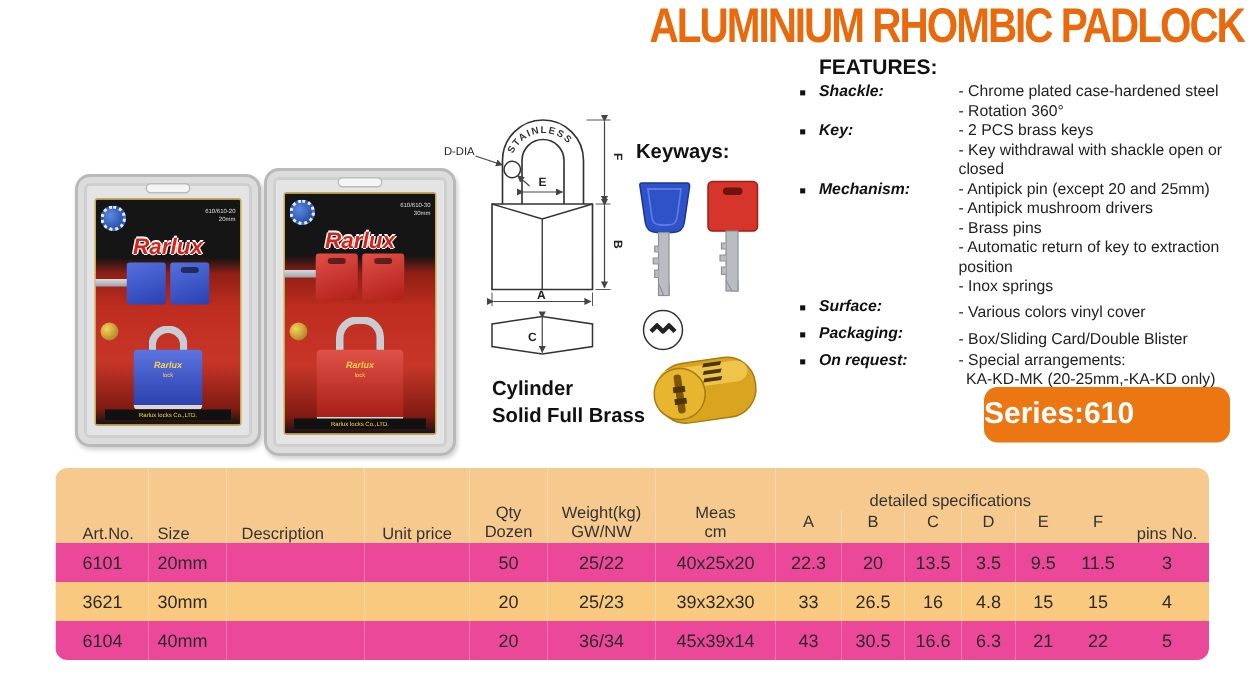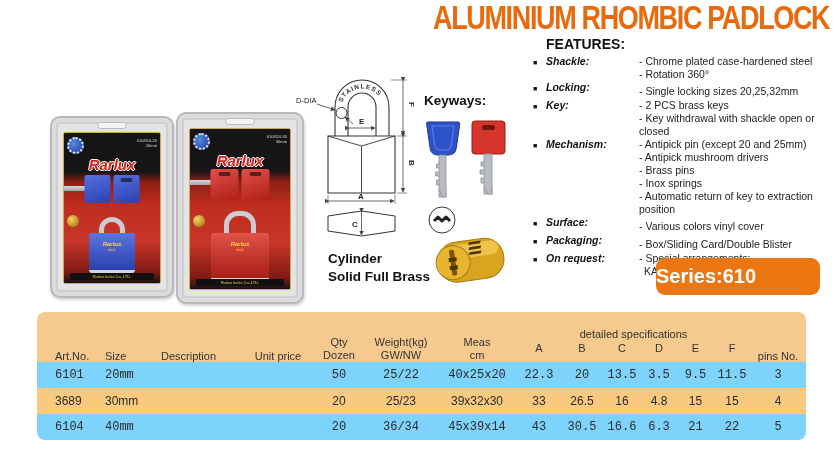--- a/index.html
+++ b/index.html
@@ -71,21 +71,21 @@
   table { border-collapse:collapse; table-layout:fixed; width:769px; }
   thead th { background:#F6CA8E; font-size:11px; font-weight:normal; color:#333; }
   tr.h1 th { height:28px; vertical-align:bottom; padding-bottom:0; }
   tr.h2 th { height:22px; vertical-align:top; padding-top:2px; }
   th.rs { vertical-align:bottom; padding-bottom:8px; }
   th.two-line { vertical-align:middle; padding-bottom:0; }
   th .stack { line-height:13px; }
   th.left { text-align:left; }
   tbody td { height:26px; font-size:12px; color:#2b2b2b; text-align:center; }
   tbody td.left { text-align:left; }
-  tr.cream td { background:#7dd3fc;font-family:Liberation Mono, monospace; }
+  tr.cream td { background:#ec4899; }
   tr.hl td { background:#F8C97E; }
   .pad-a { padding-left:18px; }
   .pad-s { padding-left:6px; }
   .pad-d { padding-left:10px; }
 </style>
 </head>
 <body>
 
 <div class="page">
 
@@ -97,40 +97,35 @@
     <div class="feature-item">
       <span class="feature-bullet">■</span>
       <span class="feature-label">Shackle:</span>
       <span class="feature-lines">
         <div class="feature-line">- Chrome plated case-hardened steel</div>
         <div class="feature-line">- Rotation 360°</div>
       </span>
     </div>
     <div class="feature-item">
       <span class="feature-bullet">■</span>
-      <span class="feature-label">Locking:</span>
-      <span class="feature-lines"><span class="feature-line">- Single locking sizes 20,25,32mm</span></span>
-    </div>
-    <div class="feature-item">
-      <span class="feature-bullet">■</span>
       <span class="feature-label">Key:</span>
       <span class="feature-lines">
         <div class="feature-line">- 2 PCS brass keys</div>
         <div class="feature-line">- Key withdrawal with shackle open or closed</div>
       </span>
     </div>
     <div class="feature-item">
       <span class="feature-bullet">■</span>
       <span class="feature-label">Mechanism:</span>
       <span class="feature-lines">
         <div class="feature-line">- Antipick pin (except 20 and 25mm)</div>
         <div class="feature-line">- Antipick mushroom drivers</div>
         <div class="feature-line">- Brass pins</div>
+        <div class="feature-line">- Automatic return of key to extraction position</div>
         <div class="feature-line">- Inox springs</div>
-        <div class="feature-line">- Automatic return of key to extraction position</div>
       </span>
     </div>
     <div class="feature-item">
       <span class="feature-bullet">■</span>
       <span class="feature-label">Surface:</span>
       <span class="feature-lines"><span class="feature-line">- Various colors vinyl cover</span></span>
     </div>
     <div class="feature-item">
       <span class="feature-bullet">■</span>
       <span class="feature-label">Packaging:</span>
@@ -346,21 +341,21 @@
           <td>40x25x20</td>
           <td>22.3</td>
           <td>20</td>
           <td>13.5</td>
           <td>3.5</td>
           <td>9.5</td>
           <td>11.5</td>
           <td>3</td>
         </tr>
         <tr class="hl">
-          <td class="left pad-a">3689</td>
+          <td class="left pad-a">3621</td>
           <td class="left pad-s">30mm</td>
           <td class="left pad-d"></td>
           <td></td>
           <td>20</td>
           <td>25/23</td>
           <td>39x32x30</td>
           <td>33</td>
           <td>26.5</td>
           <td>16</td>
           <td>4.8</td>

